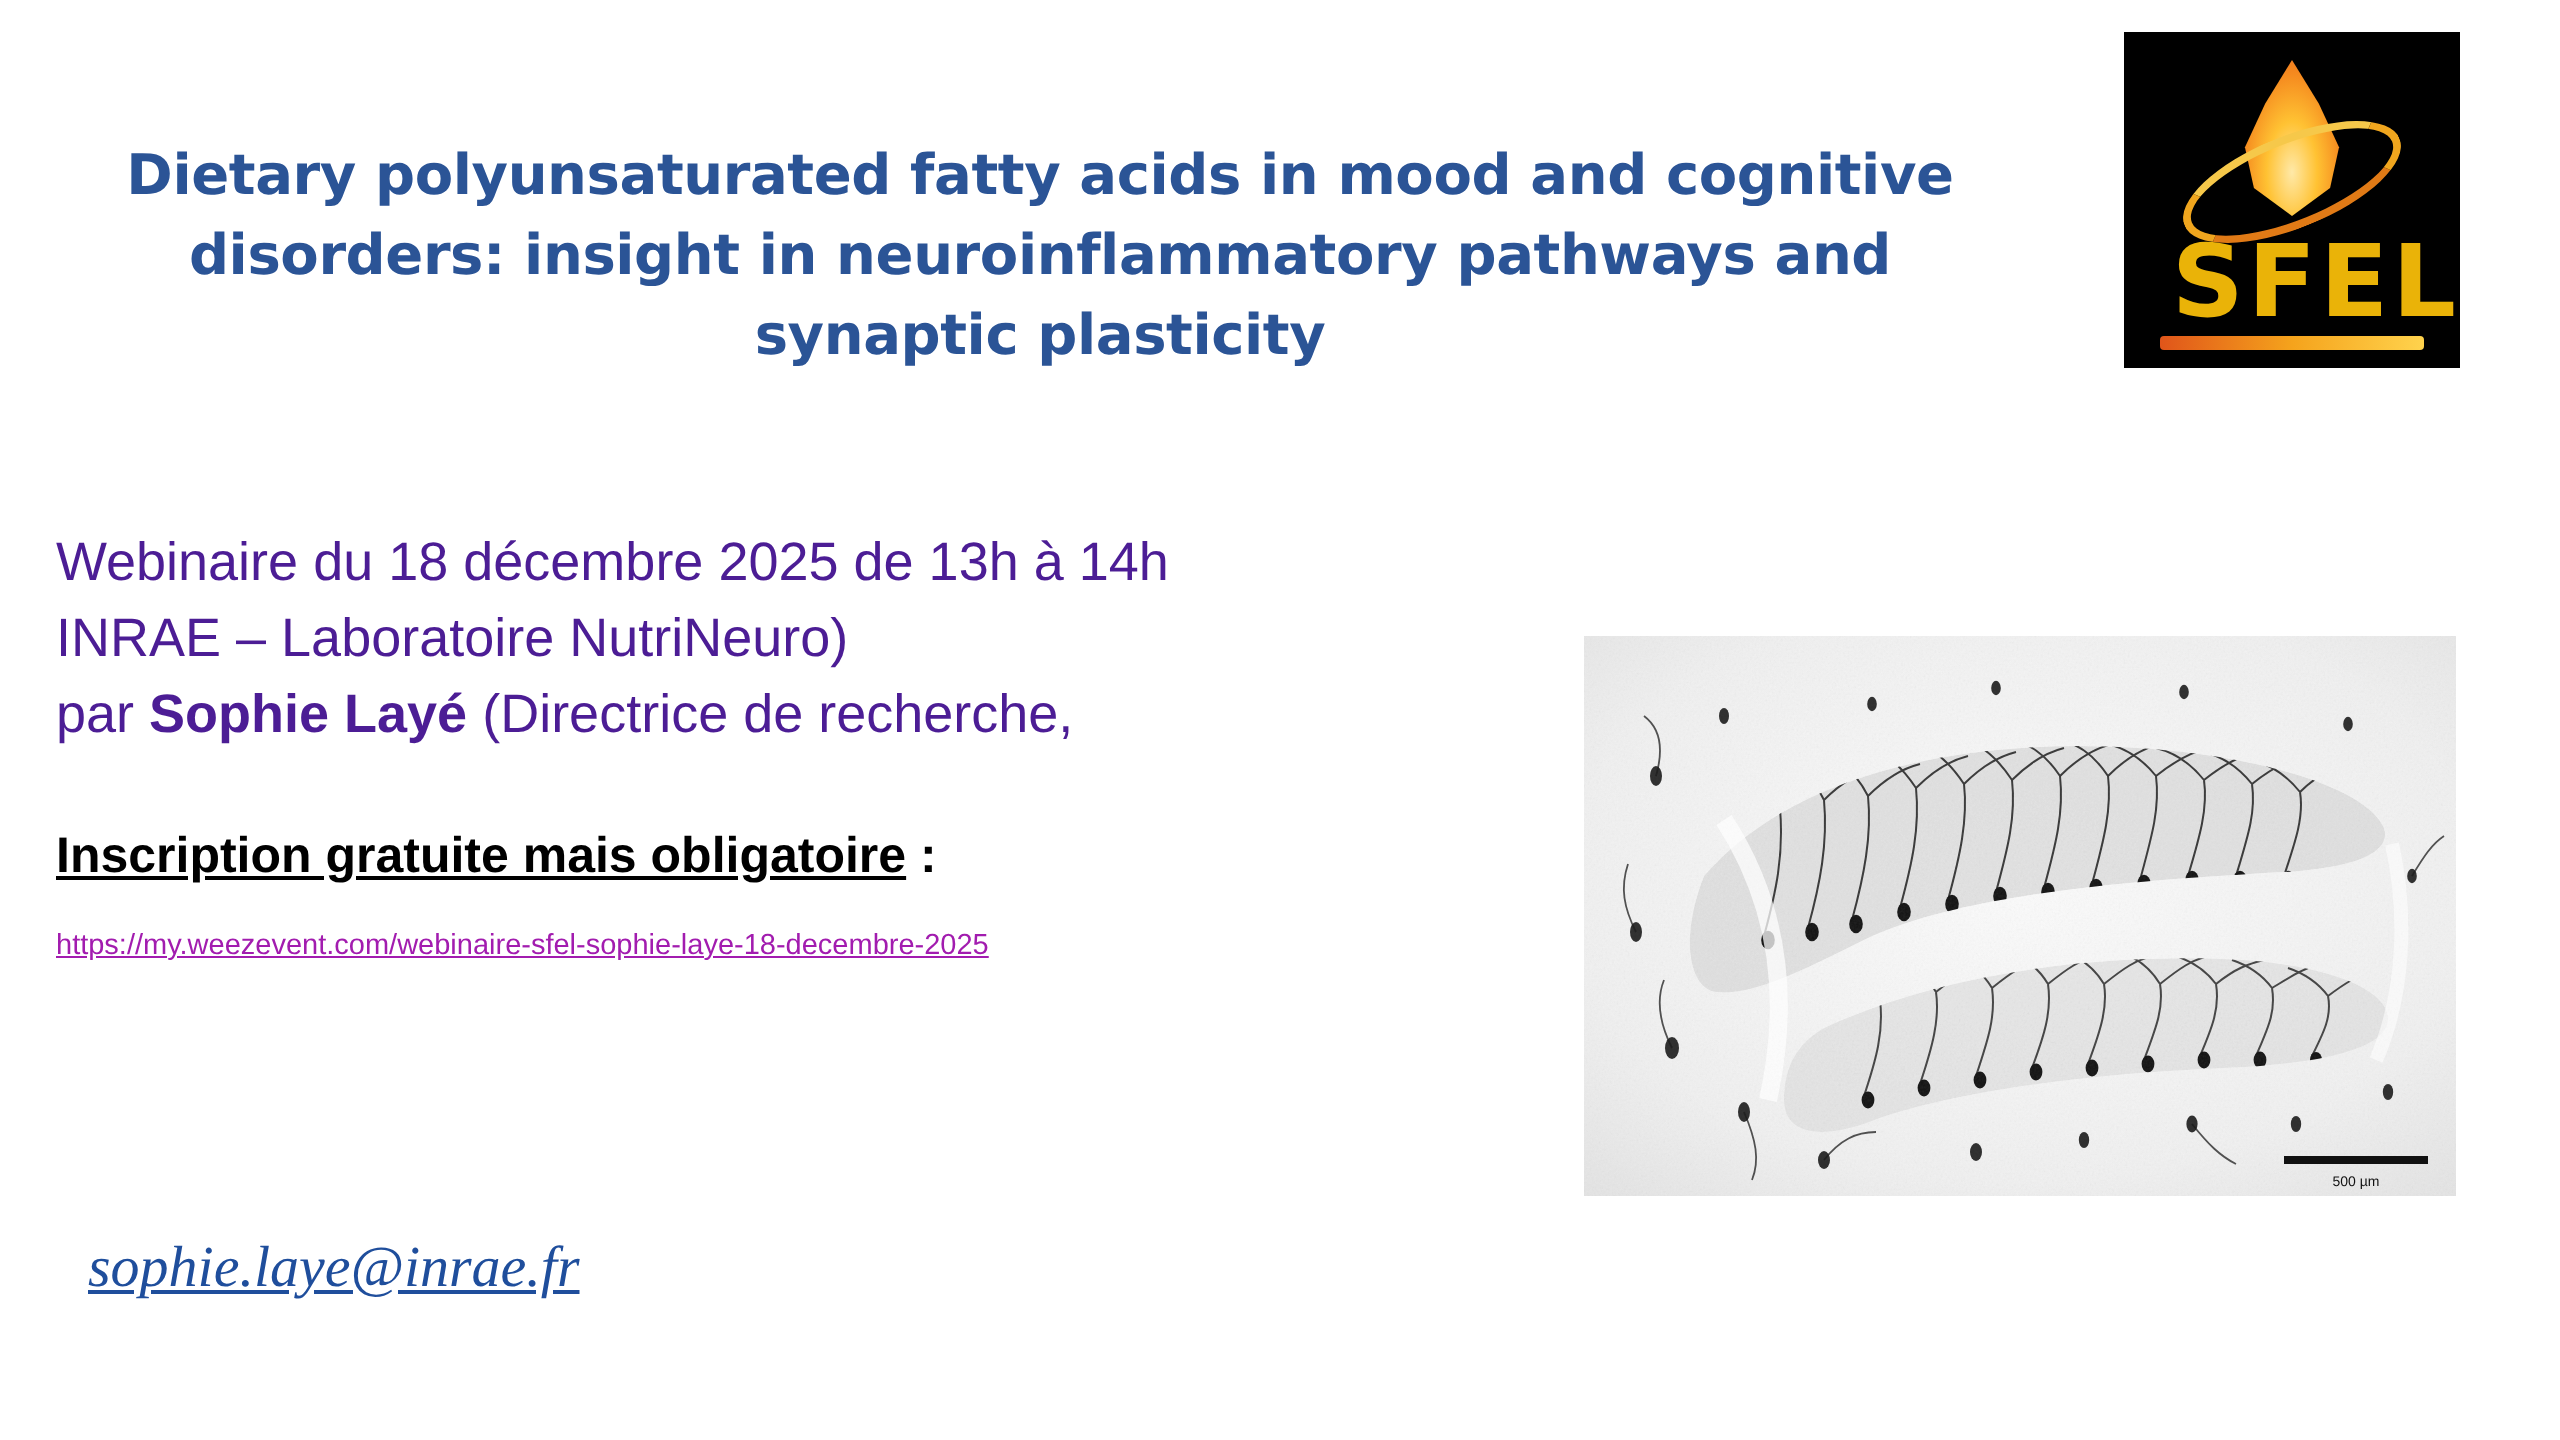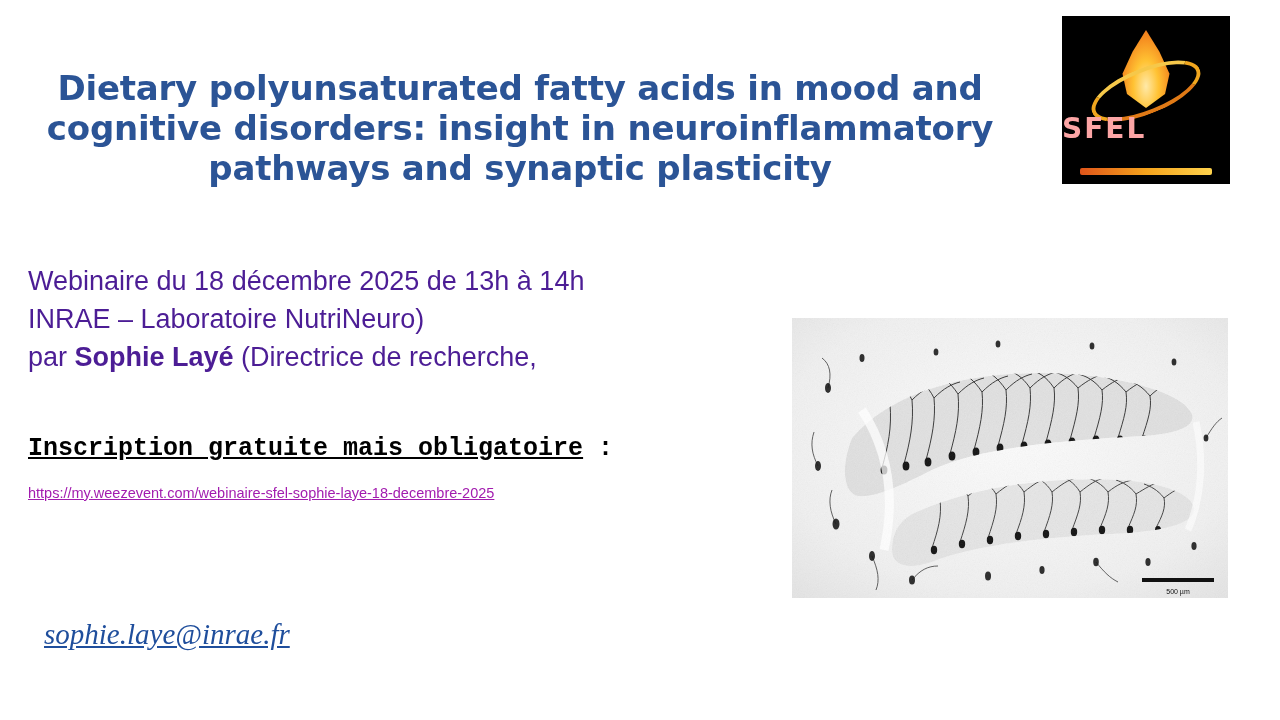--- a/index.html
+++ b/index.html
@@ -25,21 +25,21 @@
   
   .title {
     position: absolute;
     left: 40px;
     top: 68px;
     width: 960px;
     text-align: center;
     color: #2b5496;
     font-family: "DejaVu Sans", sans-serif;
     font-weight: bold;
-    font-size: 34px;
+    font-size: 28px;
     line-height: 40px;
     letter-spacing: -0.2px;
   }
 
   
   .logo-box {
     position: absolute;
     left: 1062px;
     top: 16px;
     width: 168px;
@@ -69,25 +69,25 @@
     border-radius: 50%;
     border-top-color: #f6c84a;
     border-bottom-color: #e07a16;
     box-sizing: border-box;
   }
   .logo-text {
     position: absolute;
     left: 0;
     right: 0;
     top: 96px;
-    text-align: left;
-    color: #fca5a5;
+    text-align: right;
+    color: #eab308;
     font-family: "DejaVu Sans", sans-serif;
     font-weight: bold;
-    font-size: 28px;
+    font-size: 50px;
     letter-spacing: 2px;
   }
   .logo-bar {
     position: absolute;
     left: 18px;
     right: 18px;
     top: 152px;
     height: 7px;
     background: linear-gradient(90deg, #e0551a 0%, #f5a31c 50%, #ffd34d 100%);
     border-radius: 2px;
@@ -104,22 +104,22 @@
     color: #4c1d95;
     font-family: "Liberation Sans", sans-serif;
     font-size: 27px;
     line-height: 38px;
   }
   .webinar-line b {
     font-weight: bold;
   }
 
   .inscription {
-    margin-top: 58px;
-    font-family: Liberation Mono, monospace;
+    margin-top: 38px;
+    font-family: Liberation Sans, sans-serif;
     font-size: 25px;
     color: #000000;
     font-weight: bold;
   }
   .inscription .u {
     text-decoration: underline;
   }
 
   .reg-link {
     display: block;

